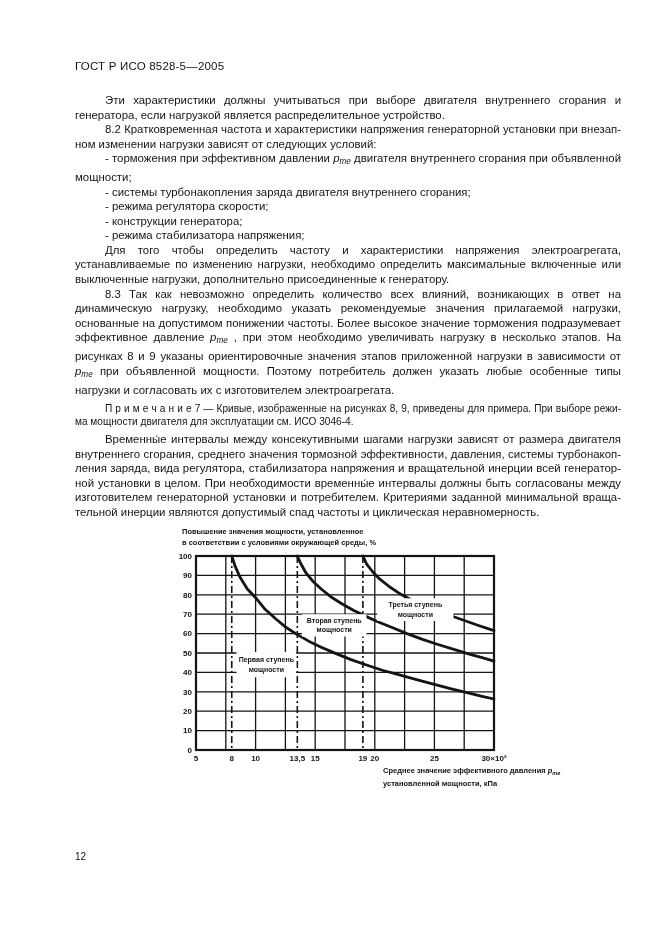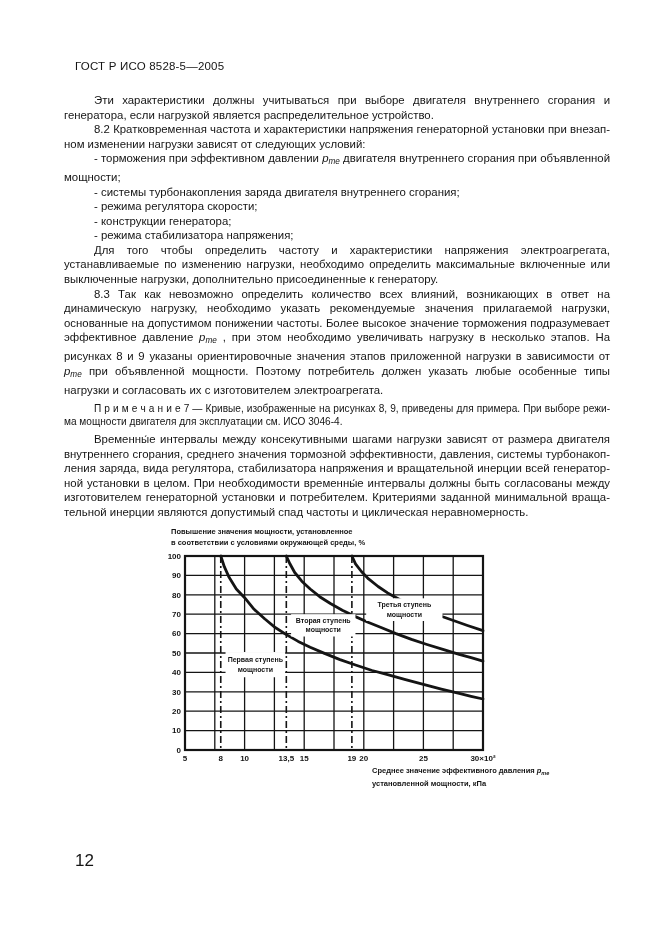--- a/index.html
+++ b/index.html
@@ -1,27 +1,27 @@
 <!DOCTYPE html>
 <html><head>
 <meta charset="utf-8">
 <style>
   html,body{margin:0;padding:0;background:#ffffff;}
   body{width:661px;height:936px;font-family:"Liberation Sans",sans-serif;color:#141414;}
   .page{position:relative;width:661px;height:936px;background:#fff;overflow:hidden;}
   .doc-header{position:absolute;left:75px;top:60px;font-size:11.5px;font-weight:normal;letter-spacing:.2px;}
-  .content{position:absolute;left:64px;top:93px;width:546px;font-size:11.4px;line-height:14.55px;text-align:justify;}
+  .content{position:absolute;left:75px;top:93px;width:546px;font-size:11.4px;line-height:14.55px;text-align:justify;}
   p.body{margin:0;text-indent:30px;}
   p.note{margin:5px 0 4px 0;font-size:10.1px;line-height:13px;text-indent:30px;}
   sub{font-size:.72em;vertical-align:-0.3em;font-style:italic;}
   i{font-style:italic;}
   .chart-block{margin:3px 0 0 80px;width:420px;}
   svg text{font-family:"Liberation Sans",sans-serif;fill:#141414;}
   .caption{margin:8px auto 0;width:430px;font-size:10.1px;line-height:13.5px;text-align:center;text-indent:0;}
-  .page-number{position:absolute;left:75px;top:851px;font-size:17px;}
+  .page-number{position:absolute;left:75px;top:851px;font-size:10px;}
 </style>
 </head>
 <body>
 
 <div class="page">
   <div class="doc-header">ГОСТ Р ИСО 8528-5—2005</div>
 
   <div class="content">
     <p class="body">Эти характеристики должны учитываться при выборе двигателя внутреннего сгорания и генерато­ра, если нагрузкой является распределительное устройство.</p>
     <p class="body">8.2 Кратковременная частота и характеристики напряжения генераторной установки при внезап­ном изменении нагрузки зависят от следующих условий:</p>

